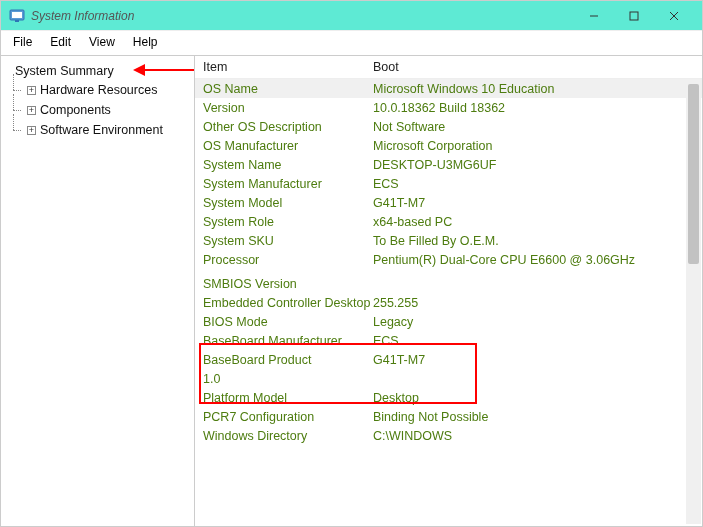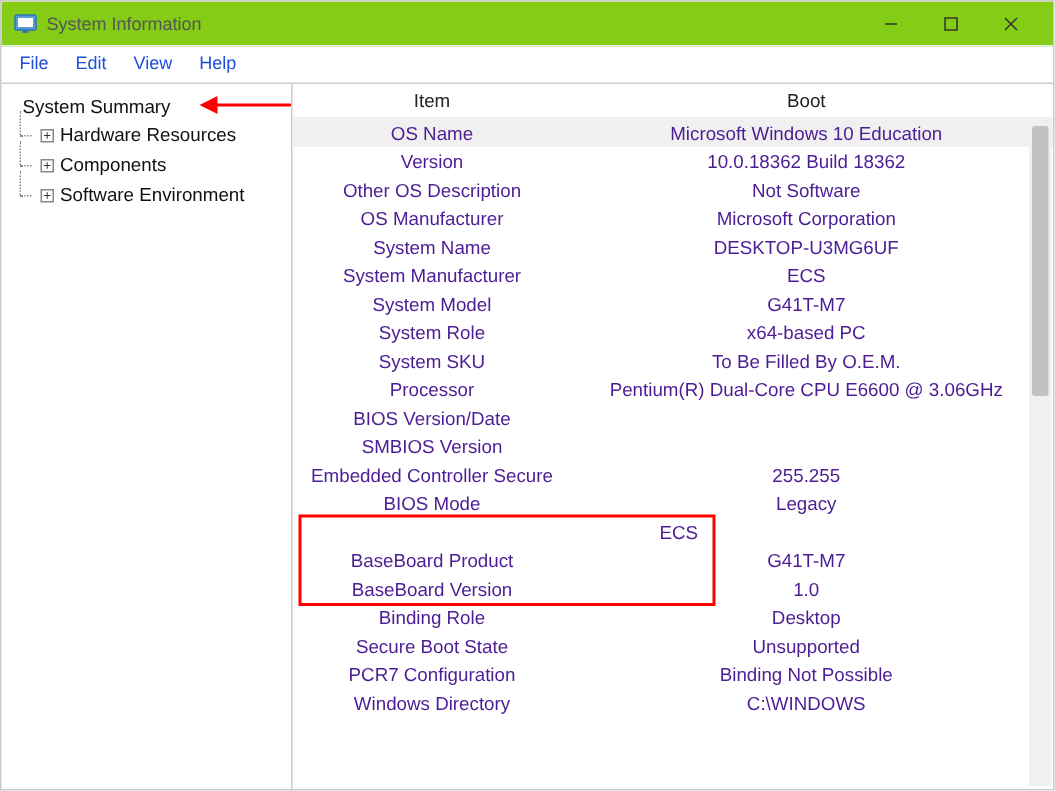--- a/index.html
+++ b/index.html
@@ -11,22 +11,23 @@
     width: 703px;
     height: 527px;
     overflow: hidden;
     border: 1px solid #ccc;
   }
   .titlebar {
     display: flex;
     align-items: center;
     height: 30px;
     padding: 0 8px;
-    background: #84cc16;
+    background: #5eead4;
     border-bottom: 1px solid #eee;
+    font-style: italic;
   }
   .titlebar .app-icon {
     width: 16px; height: 16px;
     margin-right: 6px;
     display: inline-flex;
   }
   .titlebar .title {
     color: #555;
     font-size: 12px;
     flex: 1;
@@ -39,21 +40,21 @@
     width: 40px; height: 28px;
     display: flex; align-items: center; justify-content: center;
     color: #444;
     cursor: pointer;
   }
   .menubar {
     display: flex;
     gap: 2px;
     padding: 2px 4px 4px 4px;
     font-size: 12px;
-    color: #1d4ed8;
+    color: #000000;
   }
   .menu-item {
     padding: 2px 8px;
     cursor: pointer;
   }
 
   .content {
     display: flex;
     height: calc(100% - 30px - 24px);
     border-top: 1px solid #ccc;
@@ -143,39 +144,38 @@
   }
 
   .detail-pane {
     flex: 1;
     position: relative;
     overflow: hidden;
   }
   .table-wrap {
     position: relative;
     height: 100%;
-    text-align: center;
   }
   .header-row {
     display: flex;
     padding: 4px 0 4px 8px;
     font-size: 12.5px;
     color: #222;
     border-bottom: 1px solid #eee;
   }
   .col-item { width: 170px; flex-shrink: 0; }
   .col-value { flex: 1; white-space: nowrap; overflow: hidden; }
   .body-rows {
     position: relative;
   }
   .row {
     display: flex;
     padding: 2.5px 0 2.5px 8px;
     font-size: 12.5px;
-    color: #4c1d95;
+    color: #4d7c0f;
   }
   .row.selected {
     background: #f0f0f0;
   }
   .scrollbar {
     position: absolute;
     right: 1px;
     top: 24px;
     width: 15px;
     bottom: 2px;
@@ -303,51 +303,46 @@
           </div>
           <div class="row">
             <span class="col-item">System SKU</span>
             <span class="col-value">To Be Filled By O.E.M.</span>
           </div>
           <div class="row">
             <span class="col-item">Processor</span>
             <span class="col-value">Pentium(R) Dual-Core  CPU      E6600  @ 3.06GHz</span>
           </div>
           <div class="row">
-            <span class="col-item">BIOS Version/Date</span>
           </div>
           <div class="row">
             <span class="col-item">SMBIOS Version</span>
           </div>
           <div class="row">
-            <span class="col-item">Embedded Controller Secure</span>
+            <span class="col-item">Embedded Controller Desktop</span>
             <span class="col-value">255.255</span>
           </div>
           <div class="row">
             <span class="col-item">BIOS Mode</span>
             <span class="col-value">Legacy</span>
           </div>
           <div class="row">
+            <span class="col-item">BaseBoard Manufacturer</span>
             <span class="col-value">ECS</span>
           </div>
           <div class="row">
             <span class="col-item">BaseBoard Product</span>
             <span class="col-value">G41T-M7</span>
           </div>
           <div class="row">
-            <span class="col-item">BaseBoard Version</span>
             <span class="col-value">1.0</span>
           </div>
           <div class="row">
-            <span class="col-item">Binding Role</span>
+            <span class="col-item">Platform Model</span>
             <span class="col-value">Desktop</span>
-          </div>
-          <div class="row">
-            <span class="col-item">Secure Boot State</span>
-            <span class="col-value">Unsupported</span>
           </div>
           <div class="row">
             <span class="col-item">PCR7 Configuration</span>
             <span class="col-value">Binding Not Possible</span>
           </div>
           <div class="row">
             <span class="col-item">Windows Directory</span>
             <span class="col-value">C:\WINDOWS</span>
           </div>
         </div>

